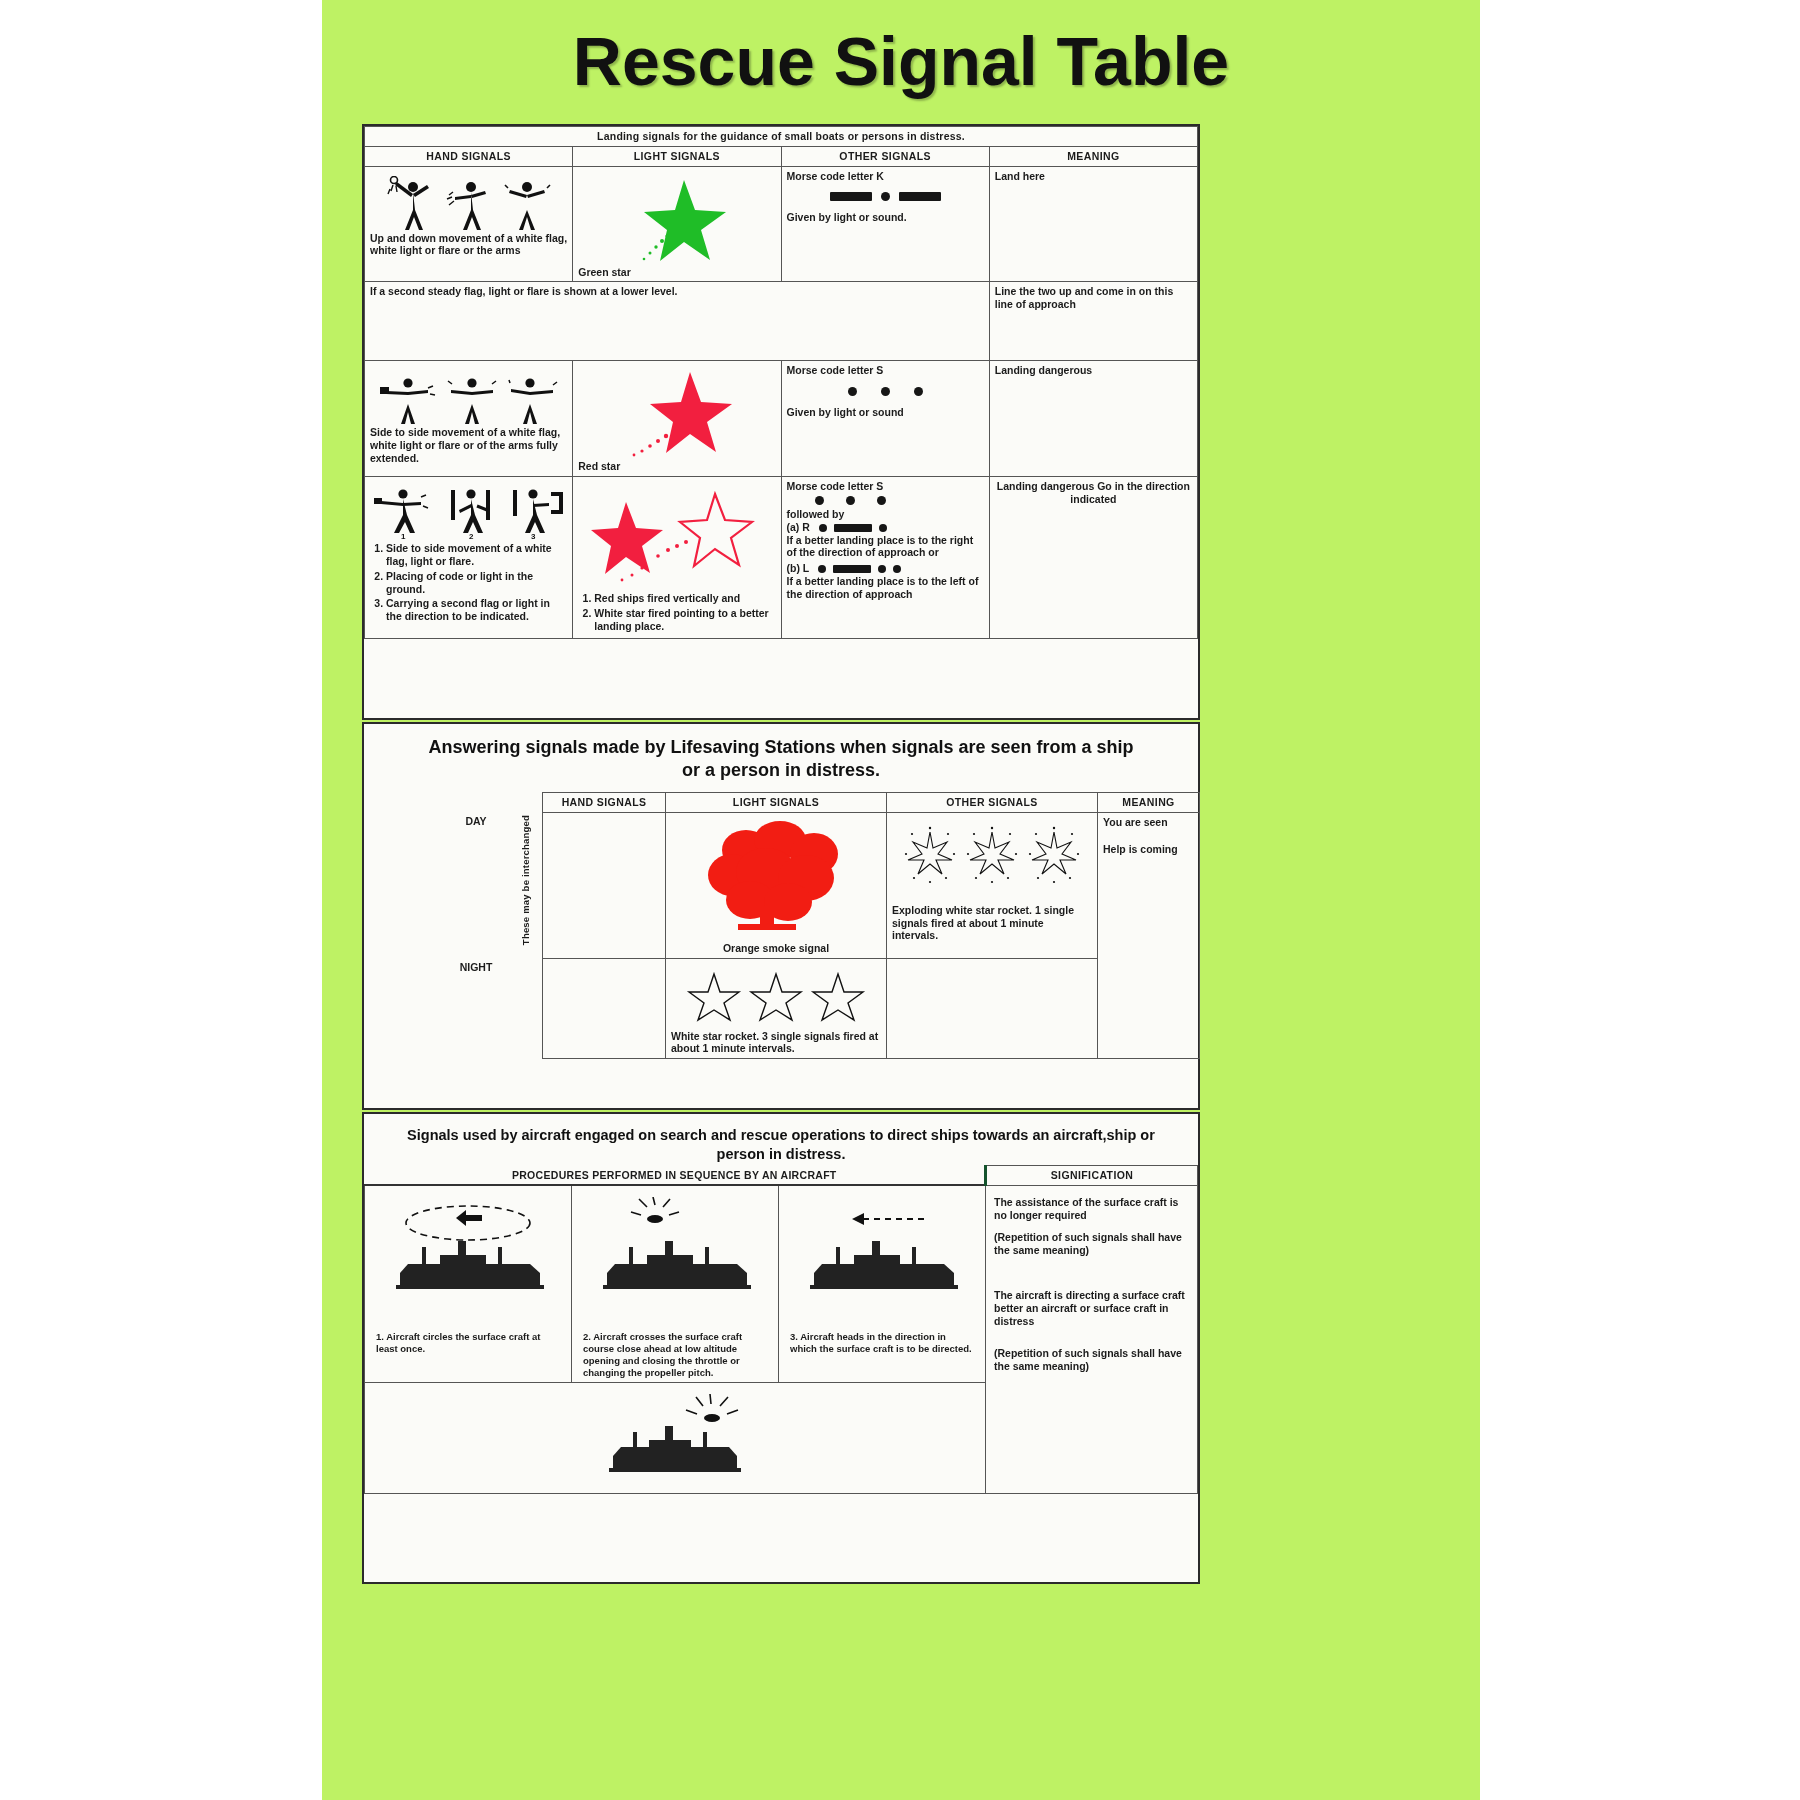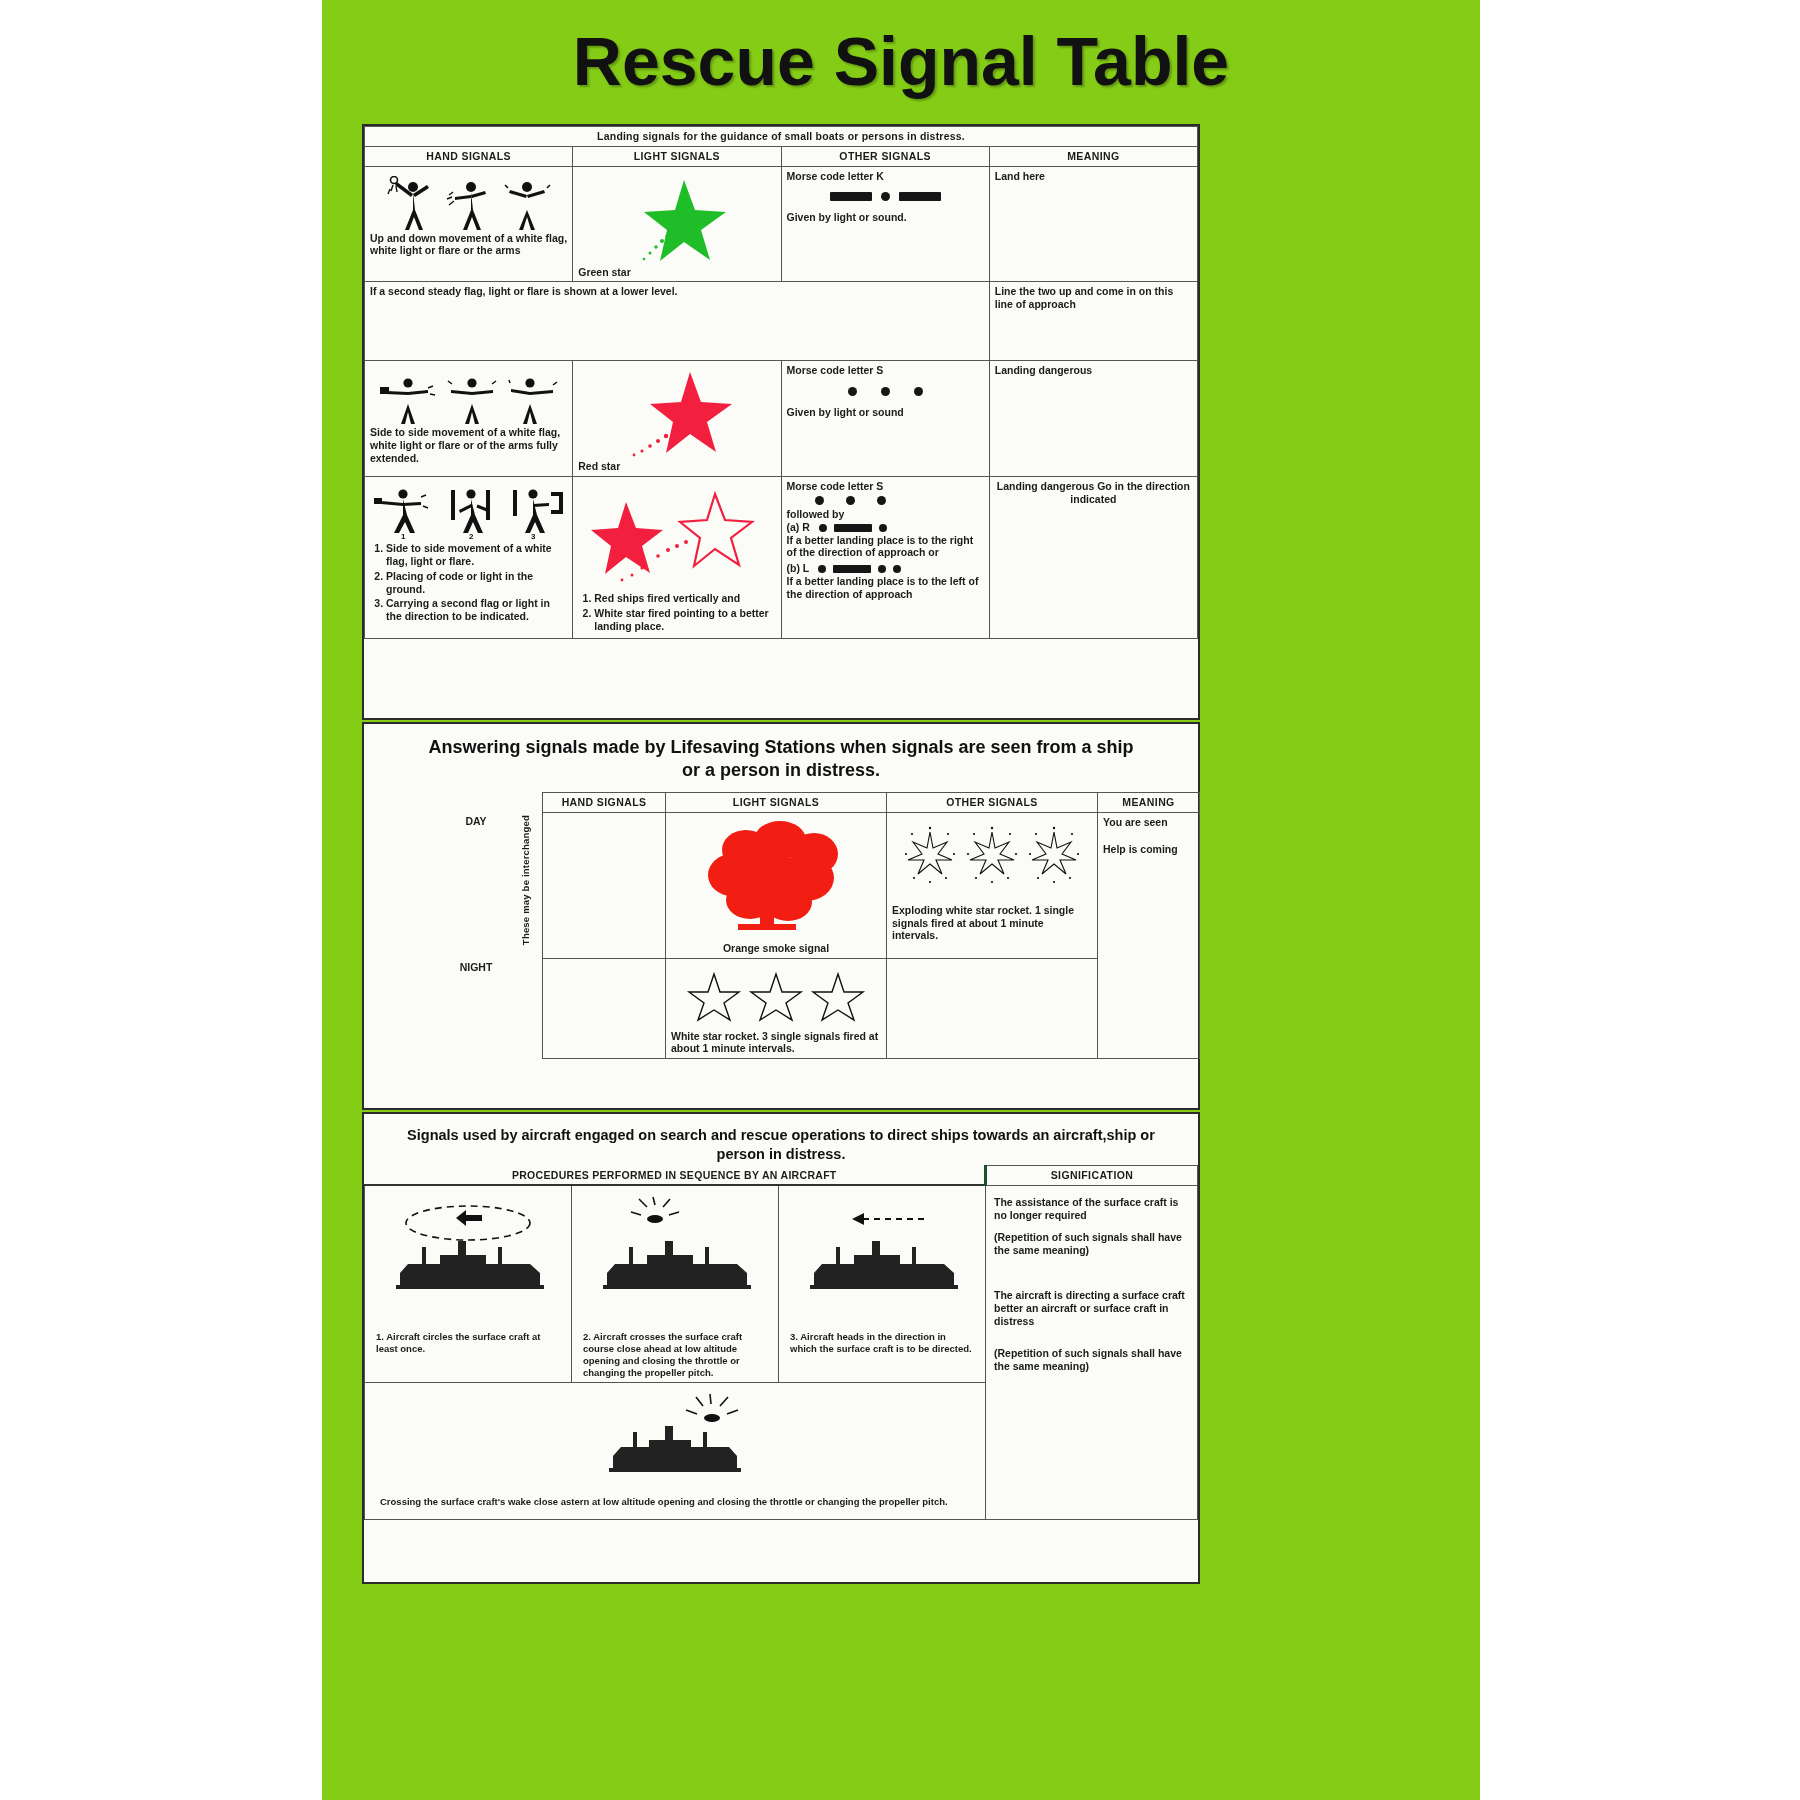--- a/index.html
+++ b/index.html
@@ -4,21 +4,21 @@
 <style>
   html,body{margin:0;padding:0;}
   body{
     width:1800px;height:1800px;
     background:#ffffff;
     font-family:"Liberation Sans", sans-serif;
     overflow:hidden;
   }
   #poster{
     position:absolute;left:322px;top:0;width:1158px;height:1800px;
-    background:#84cc16;
+    background:#bef264;
     box-sizing:border-box;
   }
   .title{
     position:absolute;left:0;top:22px;width:100%;
     text-align:center;
     font-size:68px;font-weight:bold;color:#111;
     letter-spacing:0px;
     font-family:"Liberation Sans", sans-serif;
     text-shadow:2px 2px 2px rgba(0,0,0,.25);
   }
@@ -521,20 +521,19 @@
                 <rect x="38" y="64" width="124" height="12"></rect>
                 <path d="M38 64 l8 -9 l108 0 l8 9 z"></path>
                 <rect x="74" y="48" width="42" height="9"></rect>
                 <rect x="90" y="34" width="8" height="15"></rect>
                 <rect x="58" y="40" width="4" height="16"></rect>
                 <rect x="128" y="40" width="4" height="16"></rect>
                 <rect x="34" y="76" width="132" height="4"></rect>
               </g>
             </svg>
           </div>
-          <div class="botnote">Crossing the surface craft's wake close astern at low altitude opening and closing the throttle or changing the propeller pitch.</div>
         </td>
       </tr>
     </tbody>
       </table>
   </div>
 
 </div>
 
 </body></html>

